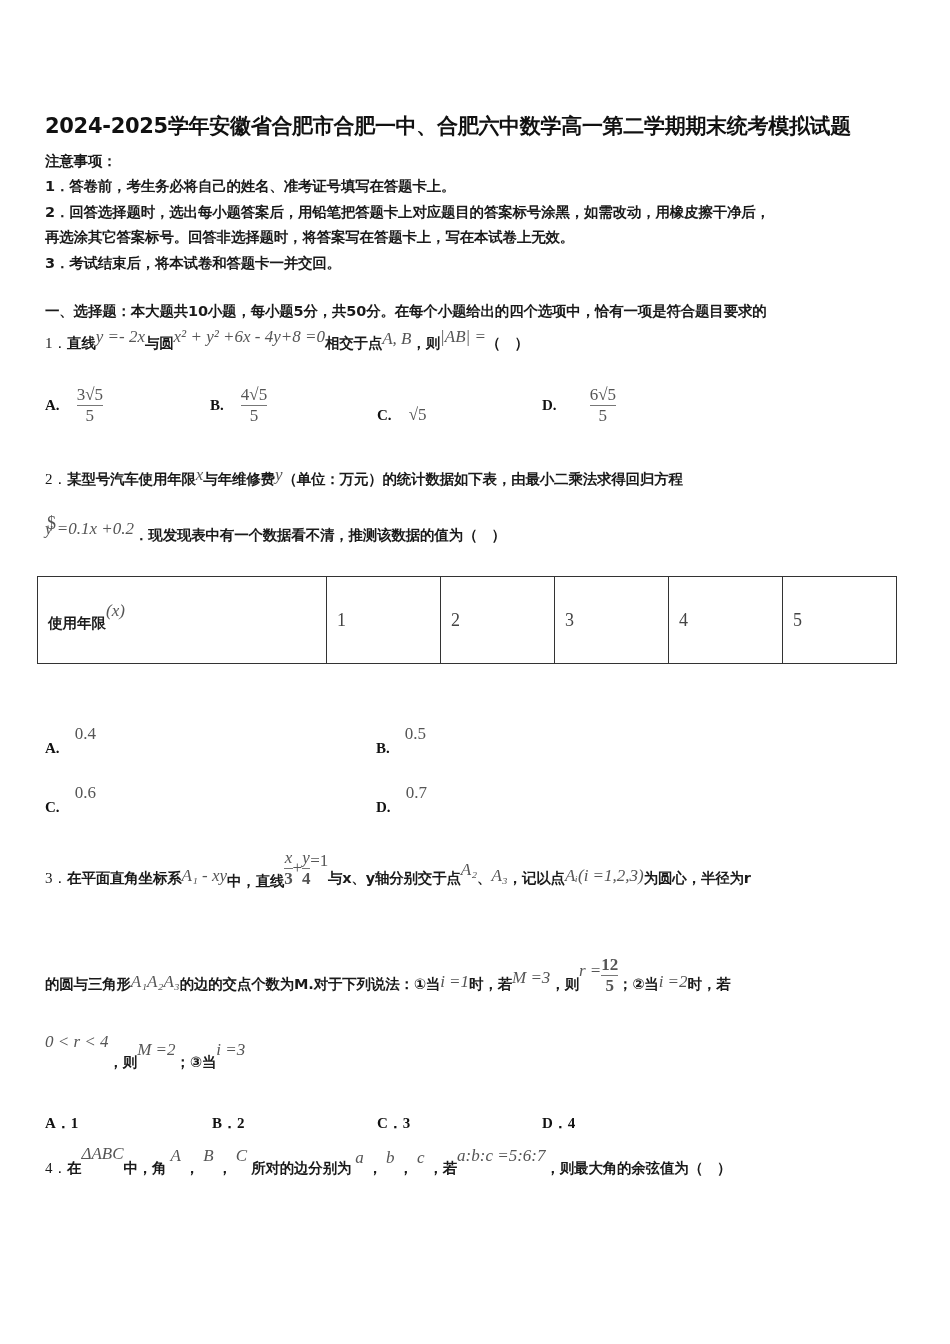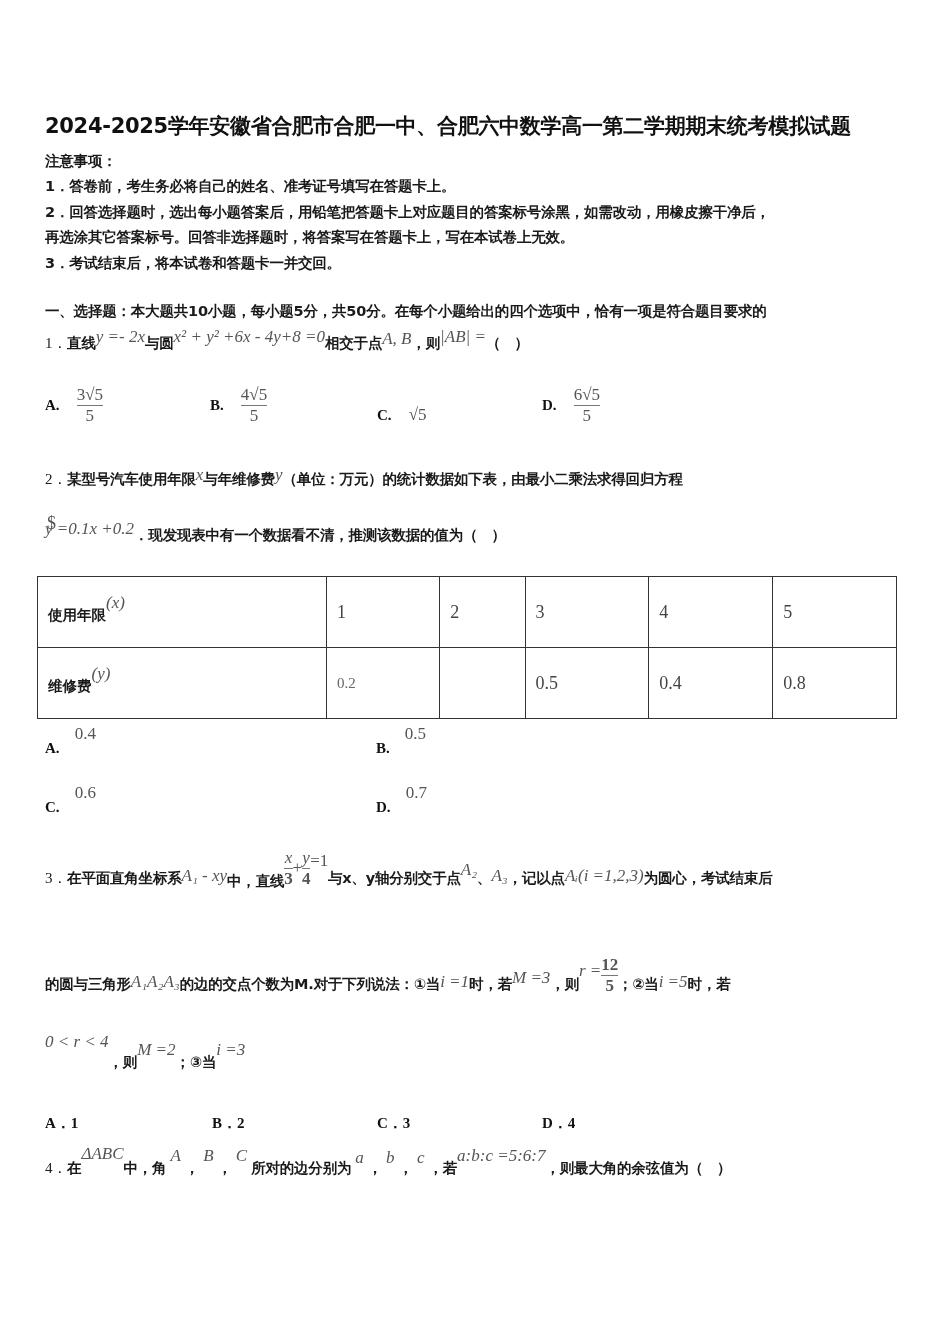--- a/index.html
+++ b/index.html
@@ -10,21 +10,21 @@
   .note { font-size: 14.5px; font-weight: bold; color: #1a1a1a; letter-spacing: -0.2px; }
   .txt { font-size: 14.5px; font-weight: bold; color: #1a1a1a; letter-spacing: -0.2px; }
   .num { font-family: "Liberation Serif", serif; font-weight: normal; font-size: 15px; }
   .math { font-family: "Liberation Serif", serif; font-style: italic; font-weight: normal; color: #555; font-size: 17px; letter-spacing: 0; }
   .mathn { font-family: "Liberation Serif", serif; font-weight: normal; color: #555; font-size: 17px; }
   .opt { font-family: "Liberation Serif", serif; font-weight: bold; font-size: 15px; color: #111; }
   .frac { display: inline-flex; flex-direction: column; align-items: center; vertical-align: middle;
           font-family: "Liberation Serif", serif; color: #555; font-size: 17px; line-height: 1.15; }
   .frac .bar { border-top: 1px solid #777; width: 100%; }
   table.data { position: absolute; left: 37px; top: 576px; width: 860px; border-collapse: collapse; }
-  table.data td { border: 1.5px solid #333; height: 70px; vertical-align: middle; padding: 0 10px;
+  table.data td { border: 1.5px solid #333; height: 70px; vertical-align: middle; padding: 8px 10px;
                   font-family: "Liberation Serif", serif; font-size: 18px; color: #444; }
   table.data td.hdr { width: 268px; font-family: "DejaVu Sans", sans-serif; font-size: 14.5px; font-weight: bold; color: #1a1a1a; }
   sup.m { font-family: "Liberation Serif", serif; font-style: italic; font-weight: normal; font-size: 17px; color: #555; position: relative; top: -6px; }
   .small { font-size: 14px; }
 </style>
 </head>
 <body>
 
 <div class="abs title">2024-2025学年安徽省合肥市合肥一中、合肥六中数学高一第二学期期末统考模拟试题</div>
 
@@ -55,21 +55,21 @@
       <span class="bar"></span>
       <span>5</span>
     </span>
 </div>
 <div class="abs" style="left:377px;top:405px;">
   <span class="opt">C.</span>
   <span class="mathn" style="margin-left:12px;">√5</span>
 </div>
 <div class="abs" style="left:542px;top:385px;">
   <span class="opt">D.</span>
-  <span class="frac" style="margin-left:12px;">
+  <span class="frac" style="margin-left:28px;">
       <span>6√5</span>
       <span class="bar"></span>
       <span>5</span>
     </span>
 </div>
 
 <div class="abs txt" style="left:45px;top:469px;">
   <span class="num">2．</span><span>某型号汽车使用年限</span><span class="math" style="position:relative;top:-4px;">x</span><span>与年维修费</span><span class="math" style="position:relative;top:-4px;">y</span><span>（单位：万元）的统计数据如下表，由最小二乘法求得回归方程</span>
 </div>
 <div class="abs txt" style="left:45px;top:525px;">
@@ -81,28 +81,20 @@
 
 <table class="data">
   <tbody>
       <tr>
     <td class="hdr"><span>使用年限</span><sup class="m">(x)</sup></td>
     <td>1</td>
     <td>2</td>
     <td>3</td>
     <td>4</td>
     <td>5</td>
-  </tr>
-  <tr>
-    <td class="hdr"><span>维修费</span><sup class="m">(y)</sup></td>
-    <td class="small" style="font-size:15px;color:#666;">0.2</td>
-    <td></td>
-    <td>0.5</td>
-    <td>0.4</td>
-    <td>0.8</td>
   </tr>
 </tbody>
   </table>
 
 <div class="abs" style="left:45px;top:724px;text-align:center;">
   <span class="opt" style="position:relative;top:14px;">A.</span>
   <span class="mathn" style="margin-left:10px;">0.4</span>
 </div>
 <div class="abs" style="left:376px;top:724px;">
   <span class="opt" style="position:relative;top:14px;">B.</span>
@@ -133,39 +125,39 @@
       <span class="bar"></span>
       <span>4</span>
     </span>
   <span class="mathn" style="margin-top:-14px;">=1</span>
   <span style="margin-top:20px;">与x、y轴分别交于点</span>
   <span class="math" style="margin-top:4px;">A₂</span>
   <span style="margin-top:20px;">、</span>
   <span class="math" style="margin-top:16px;">A₃</span>
   <span style="margin-top:20px;">，记以点</span>
   <span class="math" style="margin-top:16px;">Aᵢ(i =1,2,3)</span>
-  <span style="margin-top:20px;">为圆心，考试结束后</span>
+  <span style="margin-top:20px;">为圆心，半径为r</span>
 </div>
 
 <div class="abs txt" style="left:45px;top:955px;display:flex;align-items:center;">
   <span style="margin-top:18px;">的圆与三角形</span>
   <span class="math" style="margin-top:14px;">A₁A₂A₃</span>
   <span style="margin-top:18px;">的边的交点个数为M.对于下列说法：①当</span>
   <span class="math" style="margin-top:14px;">i =1</span>
   <span style="margin-top:18px;">时，若</span>
   <span class="math" style="margin-top:6px;">M =3</span>
   <span style="margin-top:18px;">，则</span>
   <span class="math" style="margin-top:-8px;">r =</span>
   <span class="frac">
       <span>12</span>
       <span class="bar"></span>
       <span>5</span>
     </span>
   <span style="margin-top:18px;">；②当</span>
-  <span class="math" style="margin-top:14px;">i =5</span>
+  <span class="math" style="margin-top:14px;">i =2</span>
   <span style="margin-top:18px;">时，若</span>
 </div>
 
 <div class="abs txt" style="left:45px;top:1052px;display:flex;align-items:flex-end;">
   <span class="math" style="position:relative;top:-20px;">0 &lt; r &lt; 4</span>
   <span>，则</span>
   <span class="math" style="position:relative;top:-12px;">M =2</span>
   <span>；③当</span>
   <span class="math" style="position:relative;top:-12px;">i =3</span>
 </div>

